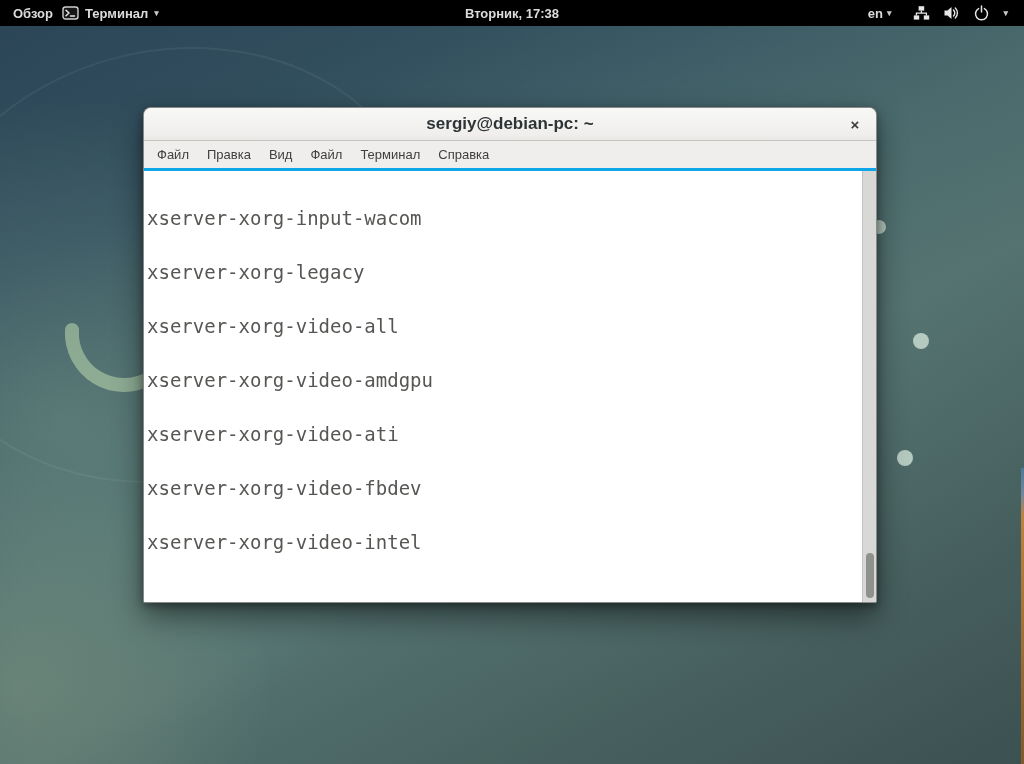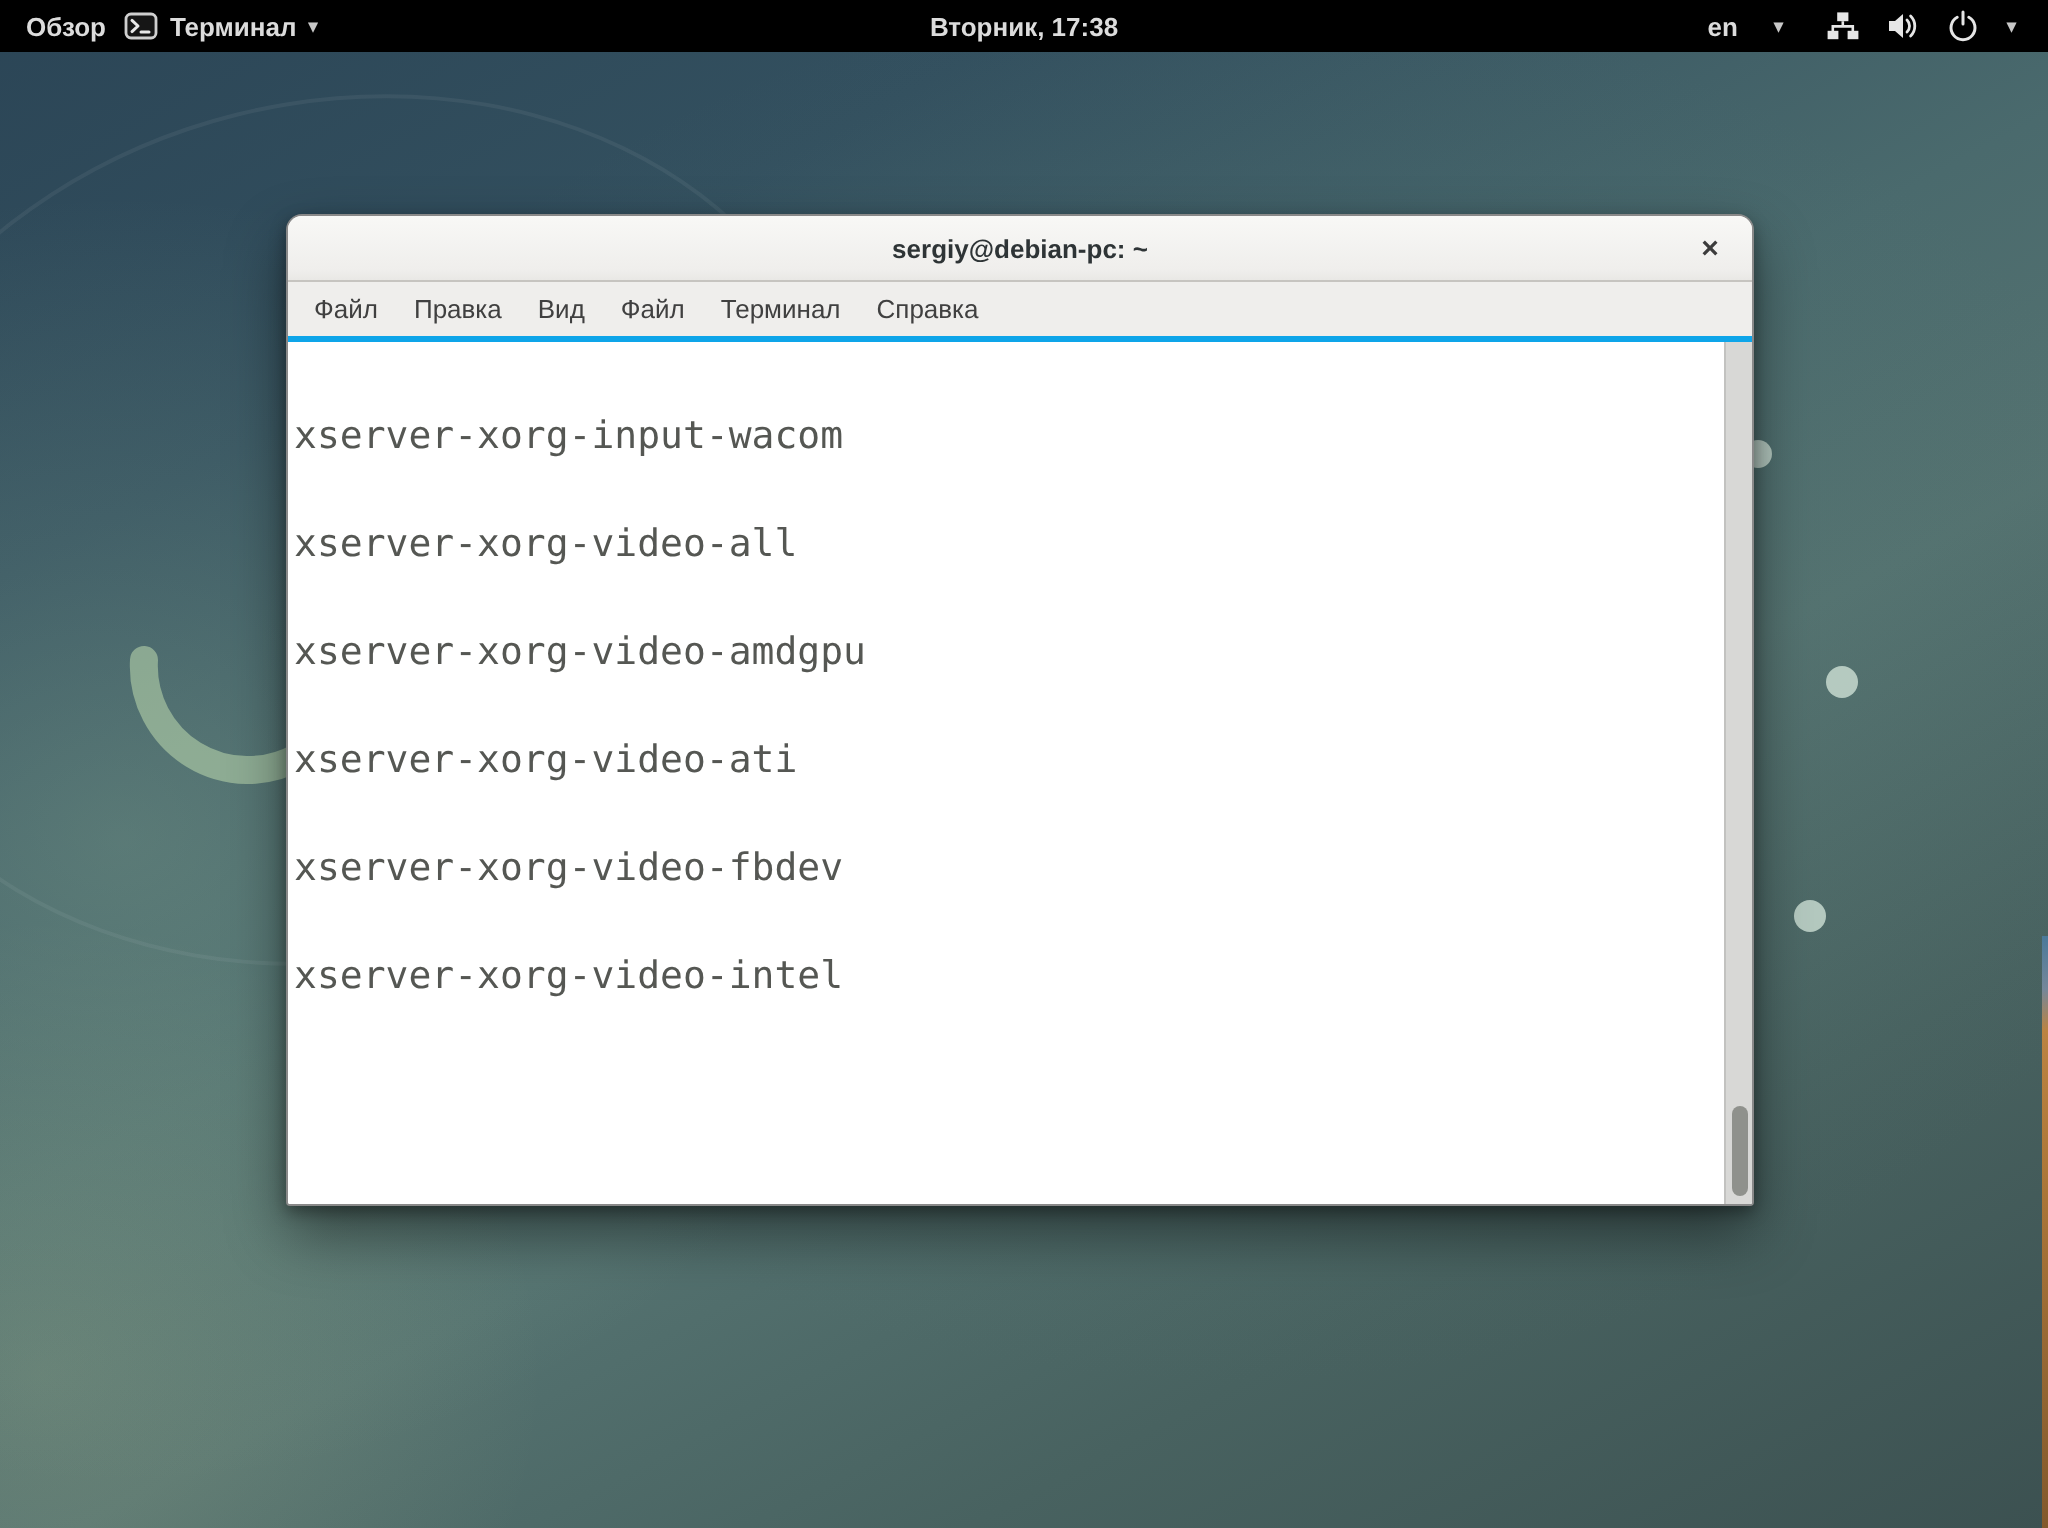--- a/index.html
+++ b/index.html
@@ -35,39 +35,39 @@
     position:absolute; top:0; left:0; width:1024px; height:26px; z-index:5;
     background:#000; color:#dcdcdc; display:flex; align-items:center;
     font-size:13px; font-weight:bold;
   }
   .tb-left { display:flex; align-items:center; gap:1px; padding-left:9px; }
   .tb-item { display:flex; align-items:center; gap:6px; cursor:default; height:26px; padding:0 4px; }
   .tb-center { position:absolute; left:0; right:0; text-align:center; pointer-events:none; }
   .tb-center span { pointer-events:auto; }
   .tb-right { margin-left:auto; display:flex; align-items:center; gap:14px; padding-right:12px; }
   .arrow-down { font-size:9px; color:#c8c8c8; line-height:1; }
-  .kbd-group { display:flex; align-items:center; gap:18px; }
+  .kbd-group { display:flex; align-items:center; gap:4px; }
   .icon16 { display:inline-block; width:17px; height:16px; }
 
   
   .window {
     position:absolute; left:143px; top:107px; width:734px; height:496px; z-index:3;
     border-radius:8px 8px 2px 2px;
     box-shadow:0 14px 30px rgba(0,0,0,0.45), 0 3px 8px rgba(0,0,0,0.35);
     border:1px solid rgba(40,40,40,0.55);
     overflow:hidden; background:#fff;
     display:flex; flex-direction:column;
   }
   .titlebar {
     height:33px; flex:0 0 33px; position:relative;
     background:linear-gradient(180deg,#f8f8f6 0%,#efeeec 85%,#e9e8e5 100%);
     border-bottom:1px solid #c6c4c0;
     display:flex; align-items:center; justify-content:center;
   }
-  .title-text { font-size:13px; font-weight:bold; color:#2e3436; }
+  .title-text { font-size:17px; font-weight:bold; color:#2e3436; }
   .close-btn {
     position:absolute; right:10px; top:0; height:33px; width:22px;
     display:flex; align-items:center; justify-content:center;
     color:#3c3c3c; font-size:15px; font-weight:bold; cursor:default;
   }
   .menubar {
     height:30px; flex:0 0 30px; background:#efeeec; border-bottom:3px solid #0ea5e9;
     display:flex; align-items:center; padding-left:4px;
     font-size:13px; color:#404040;
   }
@@ -163,20 +163,21 @@
     <span class="menu-item">Правка</span>
     <span class="menu-item">Вид</span>
     <span class="menu-item">Файл</span>
     <span class="menu-item">Терминал</span>
     <span class="menu-item">Справка</span>
   </div>
 
   <div class="term-area">
     <div class="term-text">
       <div class="tline">xserver-xorg-input-wacom</div>
+      <div class="tline">xserver-xorg-legacy</div>
       <div class="tline">xserver-xorg-video-all</div>
       <div class="tline">xserver-xorg-video-amdgpu</div>
       <div class="tline">xserver-xorg-video-ati</div>
       <div class="tline">xserver-xorg-video-fbdev</div>
       <div class="tline">xserver-xorg-video-intel</div>
       
       
       
       
       

